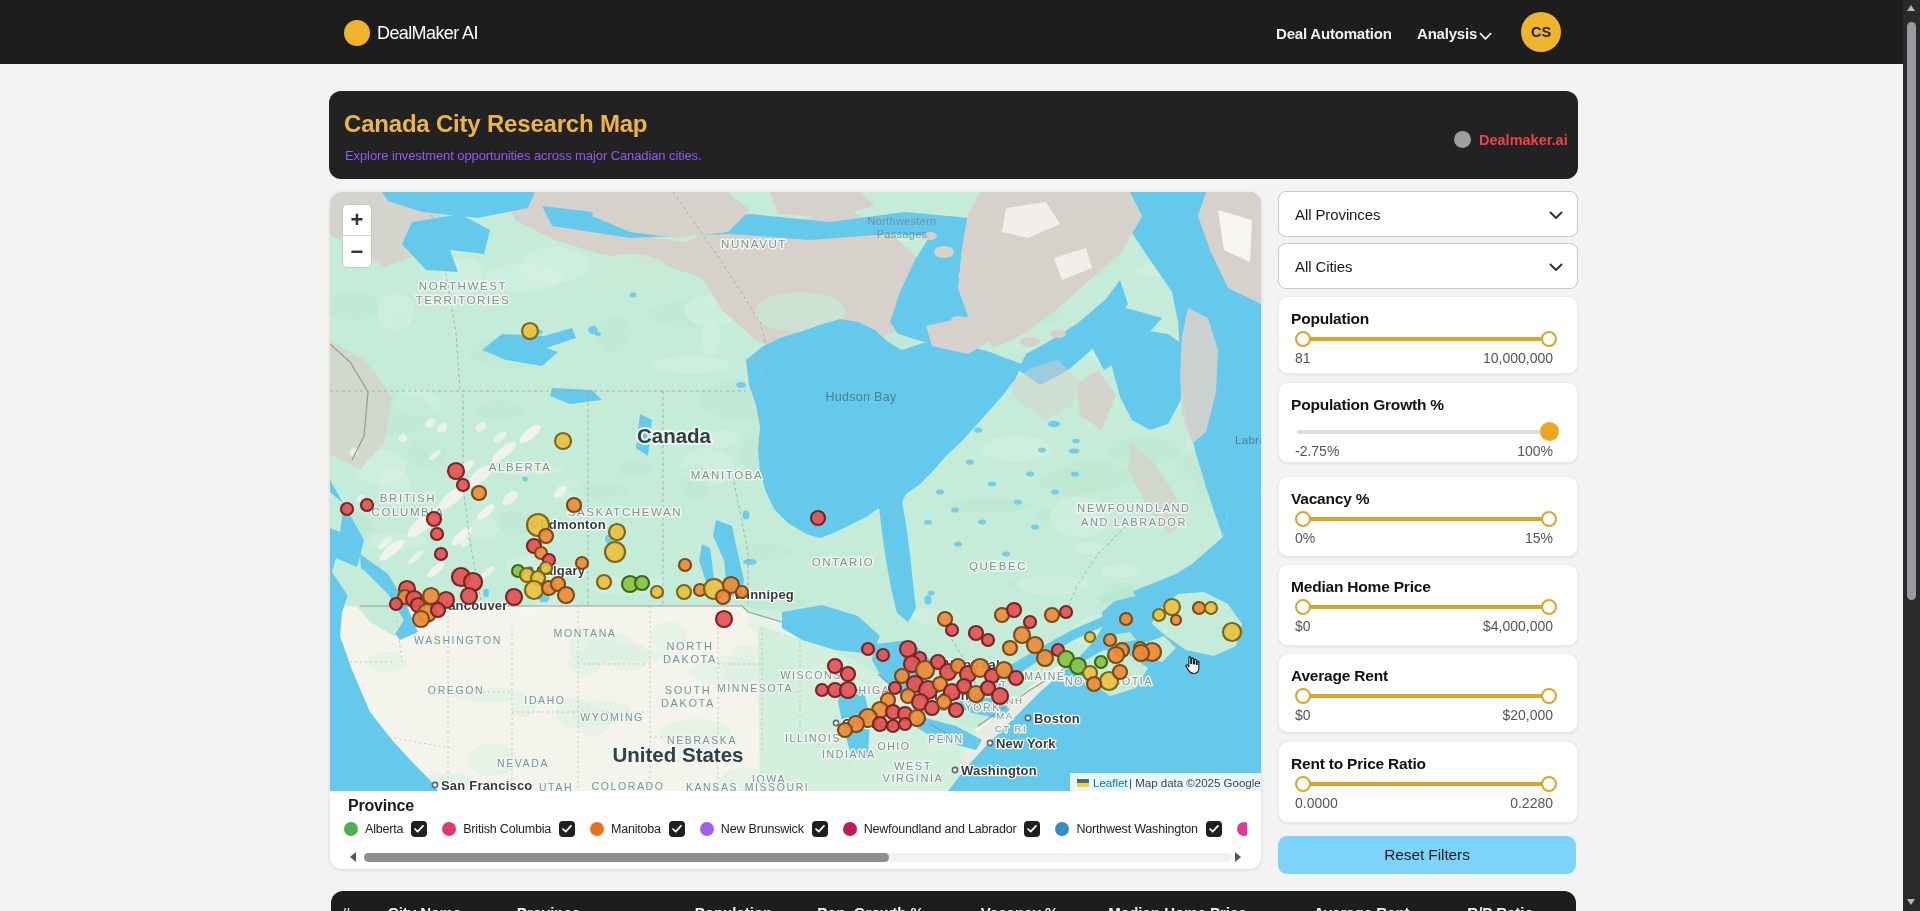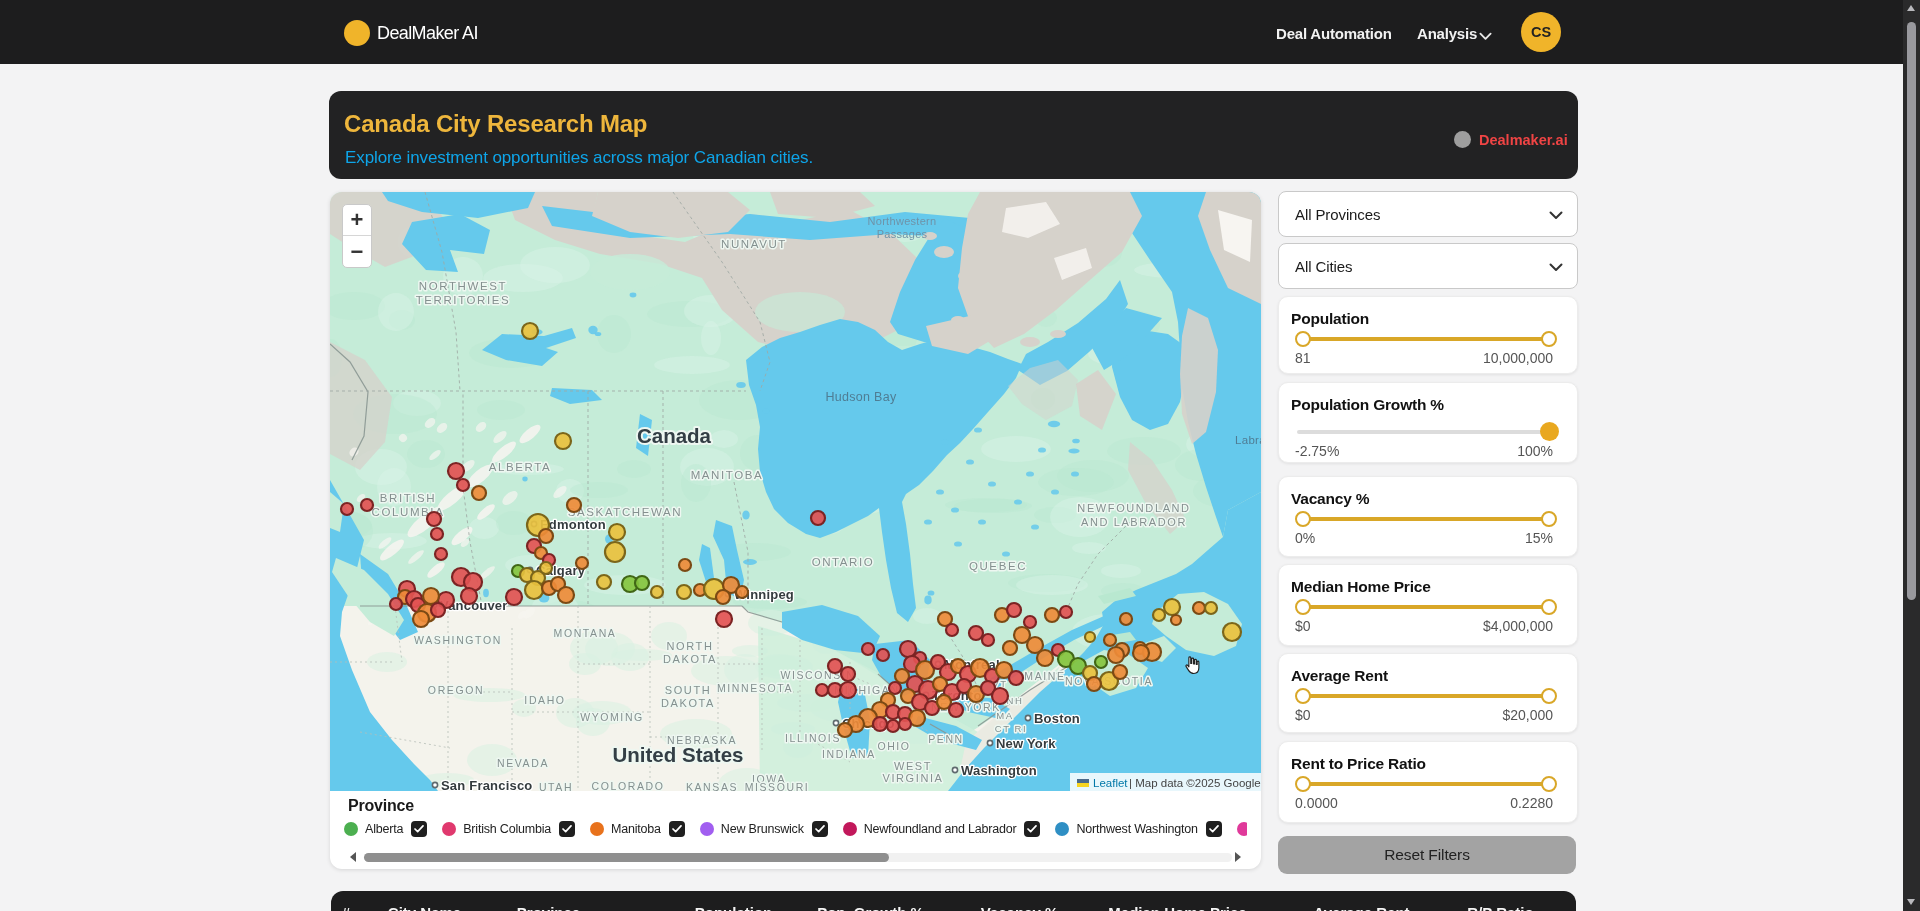--- a/index.html
+++ b/index.html
@@ -10,21 +10,21 @@
 #hdr { position:absolute; left:0; top:0; width:1920px; height:64px; background:#1d1d1e; }
 #logo { position:absolute; left:344px; top:20px; width:26px; height:26px; border-radius:50%; background:#f0b42a; }
 #brand { position:absolute; left:377px; top:23px; color:#fff; font-size:18px; font-weight:normal; letter-spacing:-0.6px; }
 .nav { position:absolute; top:25px; color:#f2f2f2; font-size:15px; font-weight:bold; letter-spacing:-0.2px; }
 #avatar { position:absolute; left:1521px; top:12px; width:40px; height:40px; border-radius:50%;
   background:#f0b42a; color:#222; font-size:14.5px; font-weight:bold; display:flex; align-items:center; justify-content:center; }
 
 
 #banner { position:absolute; left:329px; top:78px; width:1249px; height:88px; background:#222223; border-radius:12px;margin-top:13px; }
 #banner h1 { position:absolute; left:15px; top:19px; color:#eeb63c; font-size:24px; font-weight:bold; letter-spacing:-0.2px; }
-#banner p { position:absolute; left:16px; top:57px; color:#0ea5e9; font-size:17px; letter-spacing:-0.1px; }
+#banner p { position:absolute; left:16px; top:57px; color:#8b5cf6; font-size:13px; letter-spacing:-0.1px; }
 #bnd { position:absolute; left:1125px; top:40px; width:17px; height:17px; border-radius:50%; background:#9e9e9e; }
 #bnt { position:absolute; left:1150px; top:41px; color:#ef4444; font-size:14.5px; font-weight:bold; }
 
 
 #mapcard { position:absolute; left:330px; top:192px; width:931px; height:677px; background:#fff;
   border-radius:12px; box-shadow:0 1px 4px rgba(0,0,0,0.12); }
 #mapwrap { position:absolute; left:0; top:0; width:931px; height:599px; border-radius:12px 12px 0 0; overflow:hidden; }
 #zoomctl { position:absolute; left:12px; top:12px; width:30px; height:64px; background:#fff; border-radius:5px;
   border:1.5px solid #c9c9c9; z-index:5; }
 #zoomctl .zb { width:100%; height:31px; display:flex; align-items:center; justify-content:center;
@@ -51,21 +51,21 @@
   box-shadow:0 1px 3px rgba(0,0,0,0.08); padding:12px 20px 0 12px; }
 .ct { font-size:15.5px; font-weight:bold; color:#111; line-height:19px; letter-spacing:-0.2px; }
 .sl { position:relative; height:12px; margin:0 2px 0 6px; }
 .trk { position:absolute; left:0; right:0; top:4px; height:4px; border-radius:2px; }
 .trk.yel { background:#d9a728; }
 .trk.gry { background:#dcdcdc; }
 .hdl { position:absolute; top:-2px; width:16px; height:16px; border-radius:50%; background:#fff;
   border:2.5px solid #d9a728; }
 .hdl.solid { background:#e9a81f; border:none; width:19px; height:19px; top:-4px; }
 .vals { display:flex; justify-content:space-between; font-size:14px; color:#555; margin:5px 4px 0 4px; }
-#reset { position:absolute; left:1278px; top:836px; width:298px; height:38px; background:#a3a3a3;
+#reset { position:absolute; left:1278px; top:836px; width:298px; height:38px; background:#7dd3fc;
   border-radius:9px; display:flex; align-items:center; justify-content:center; font-size:15.5px; color:#222; letter-spacing:-0.1px; }
 
 
 #tbl { position:absolute; left:331px; top:891px; width:1245px; height:40px; background:#1d1d1e; border-radius:12px 12px 0 0; }
 .th { position:absolute; top:0; height:43px; line-height:43px; text-align:center; color:#f5f5f5;
   font-size:15px; font-weight:bold; }
 .sar { font-size:12px; color:#8a8a8a; margin-left:5px; font-weight:normal; }
 .sar.act { color:#cfcfcf; }
 
 

